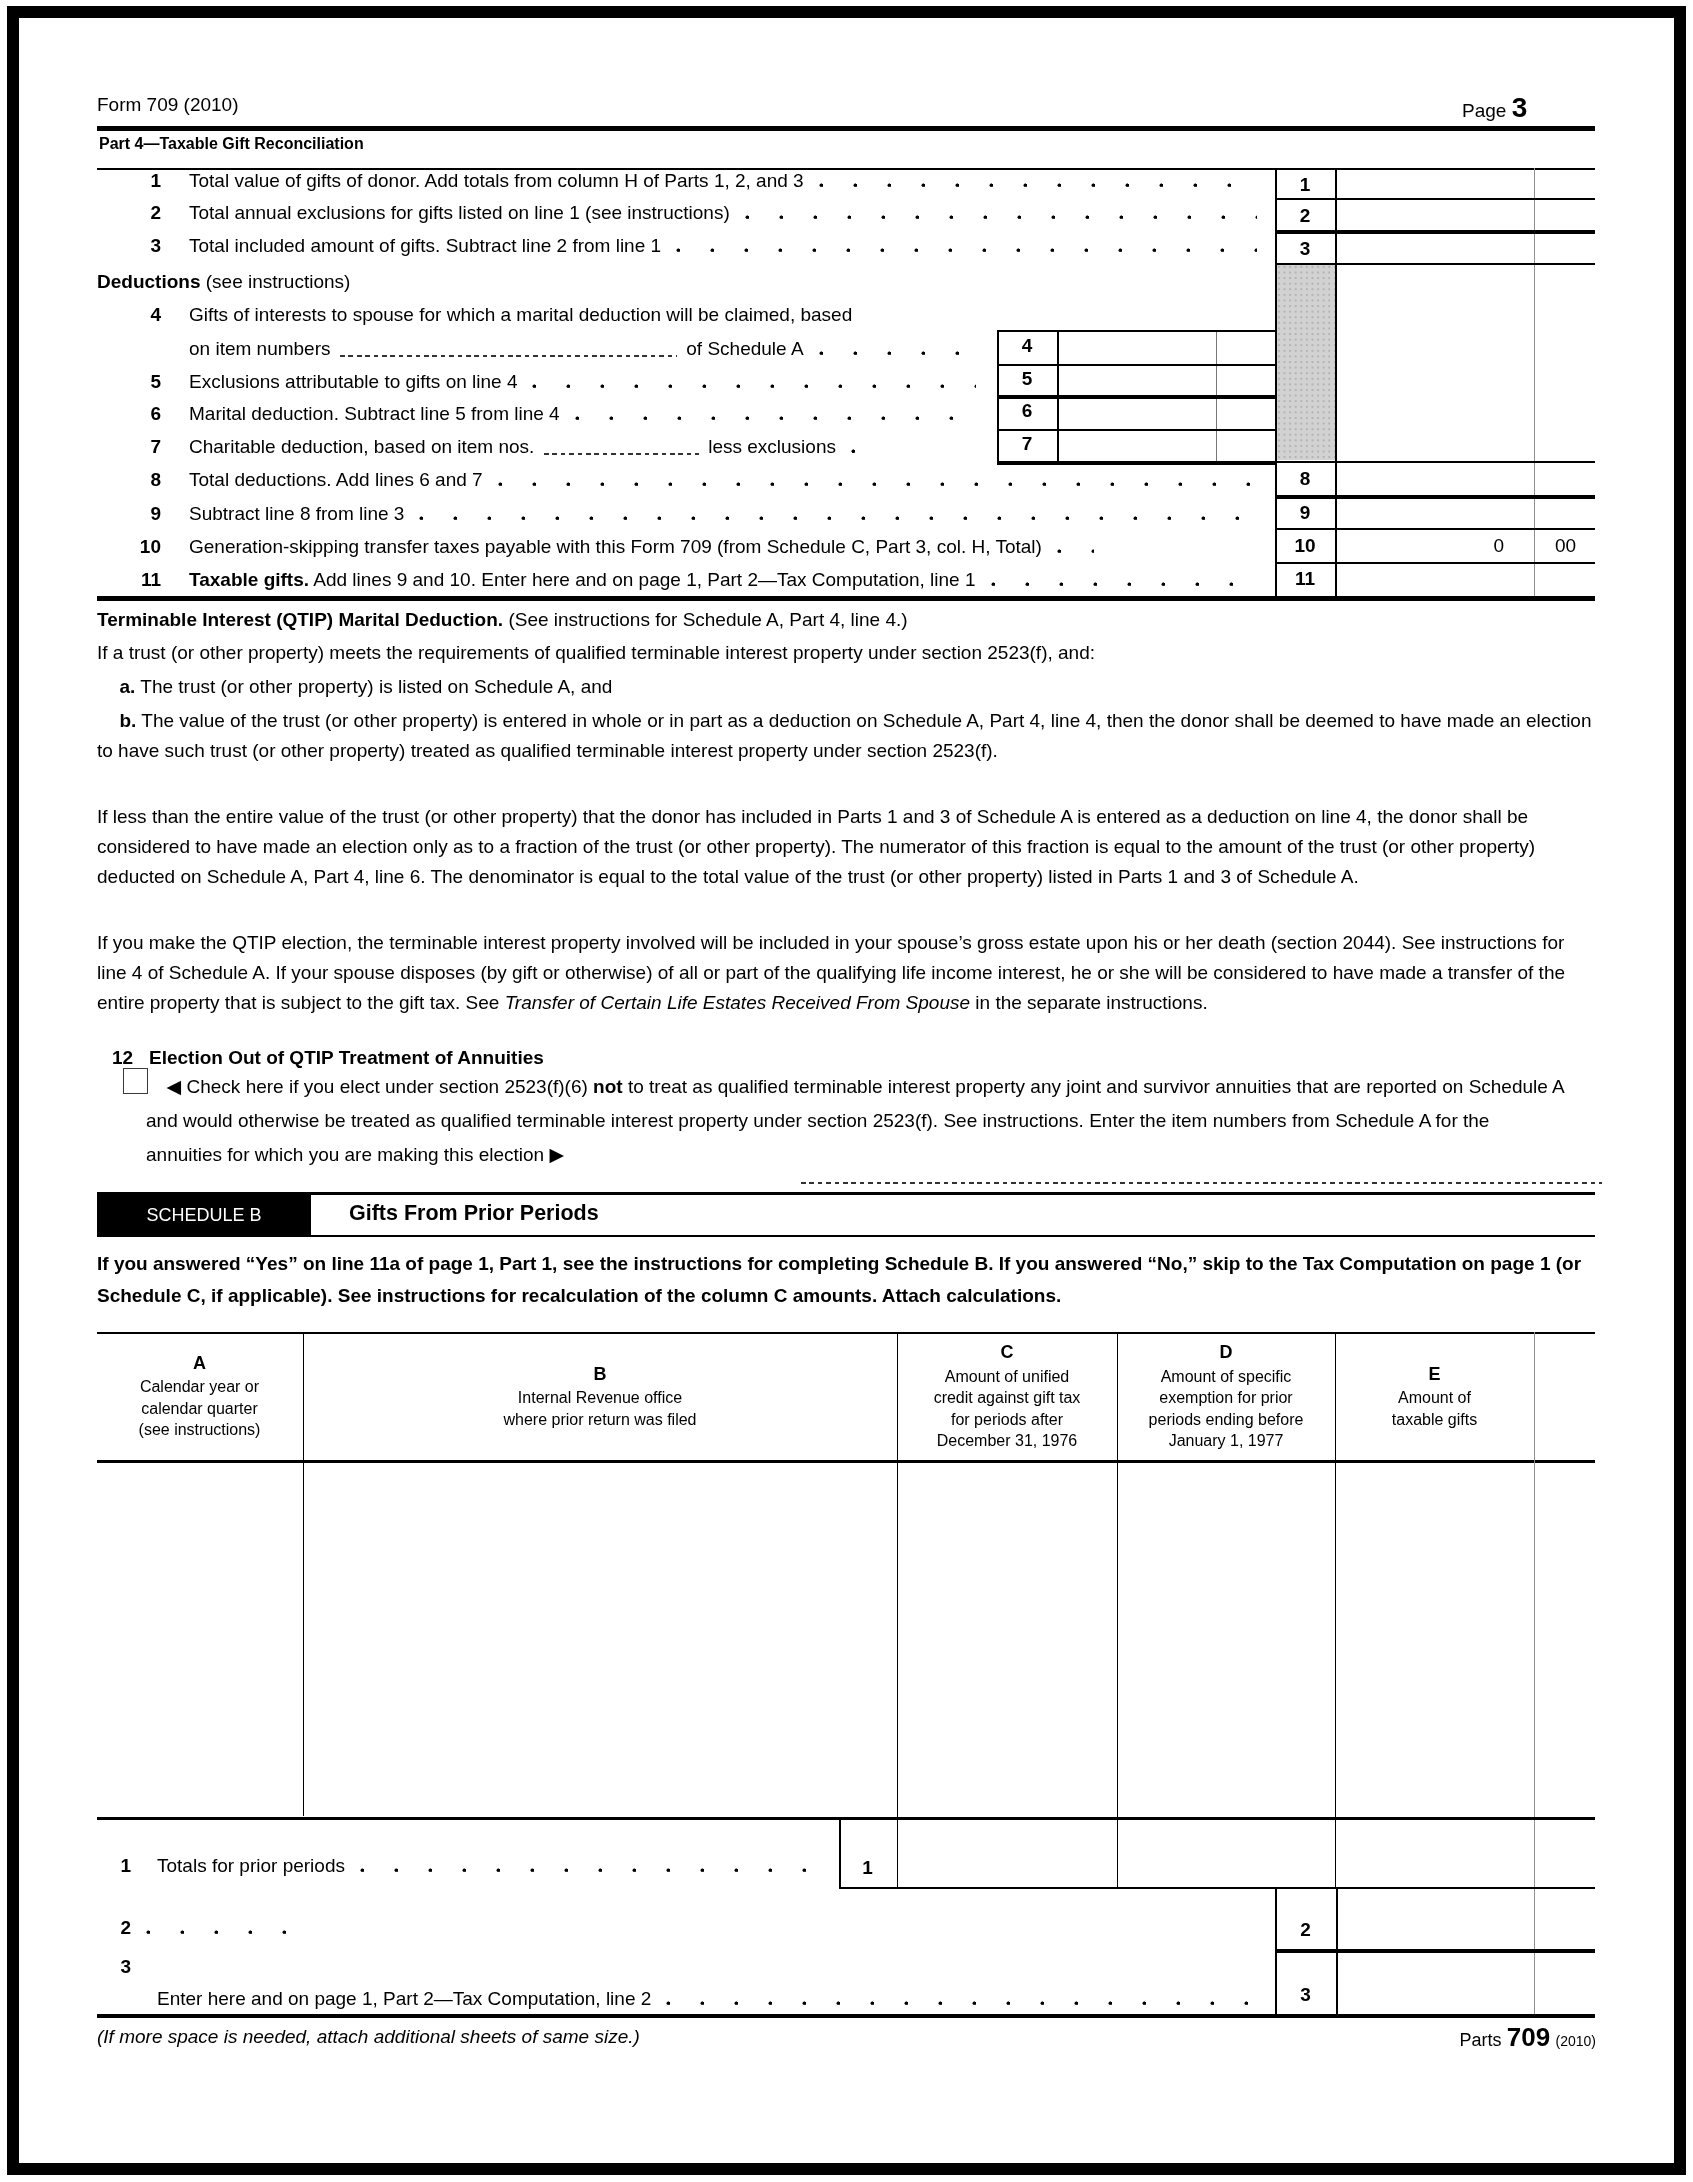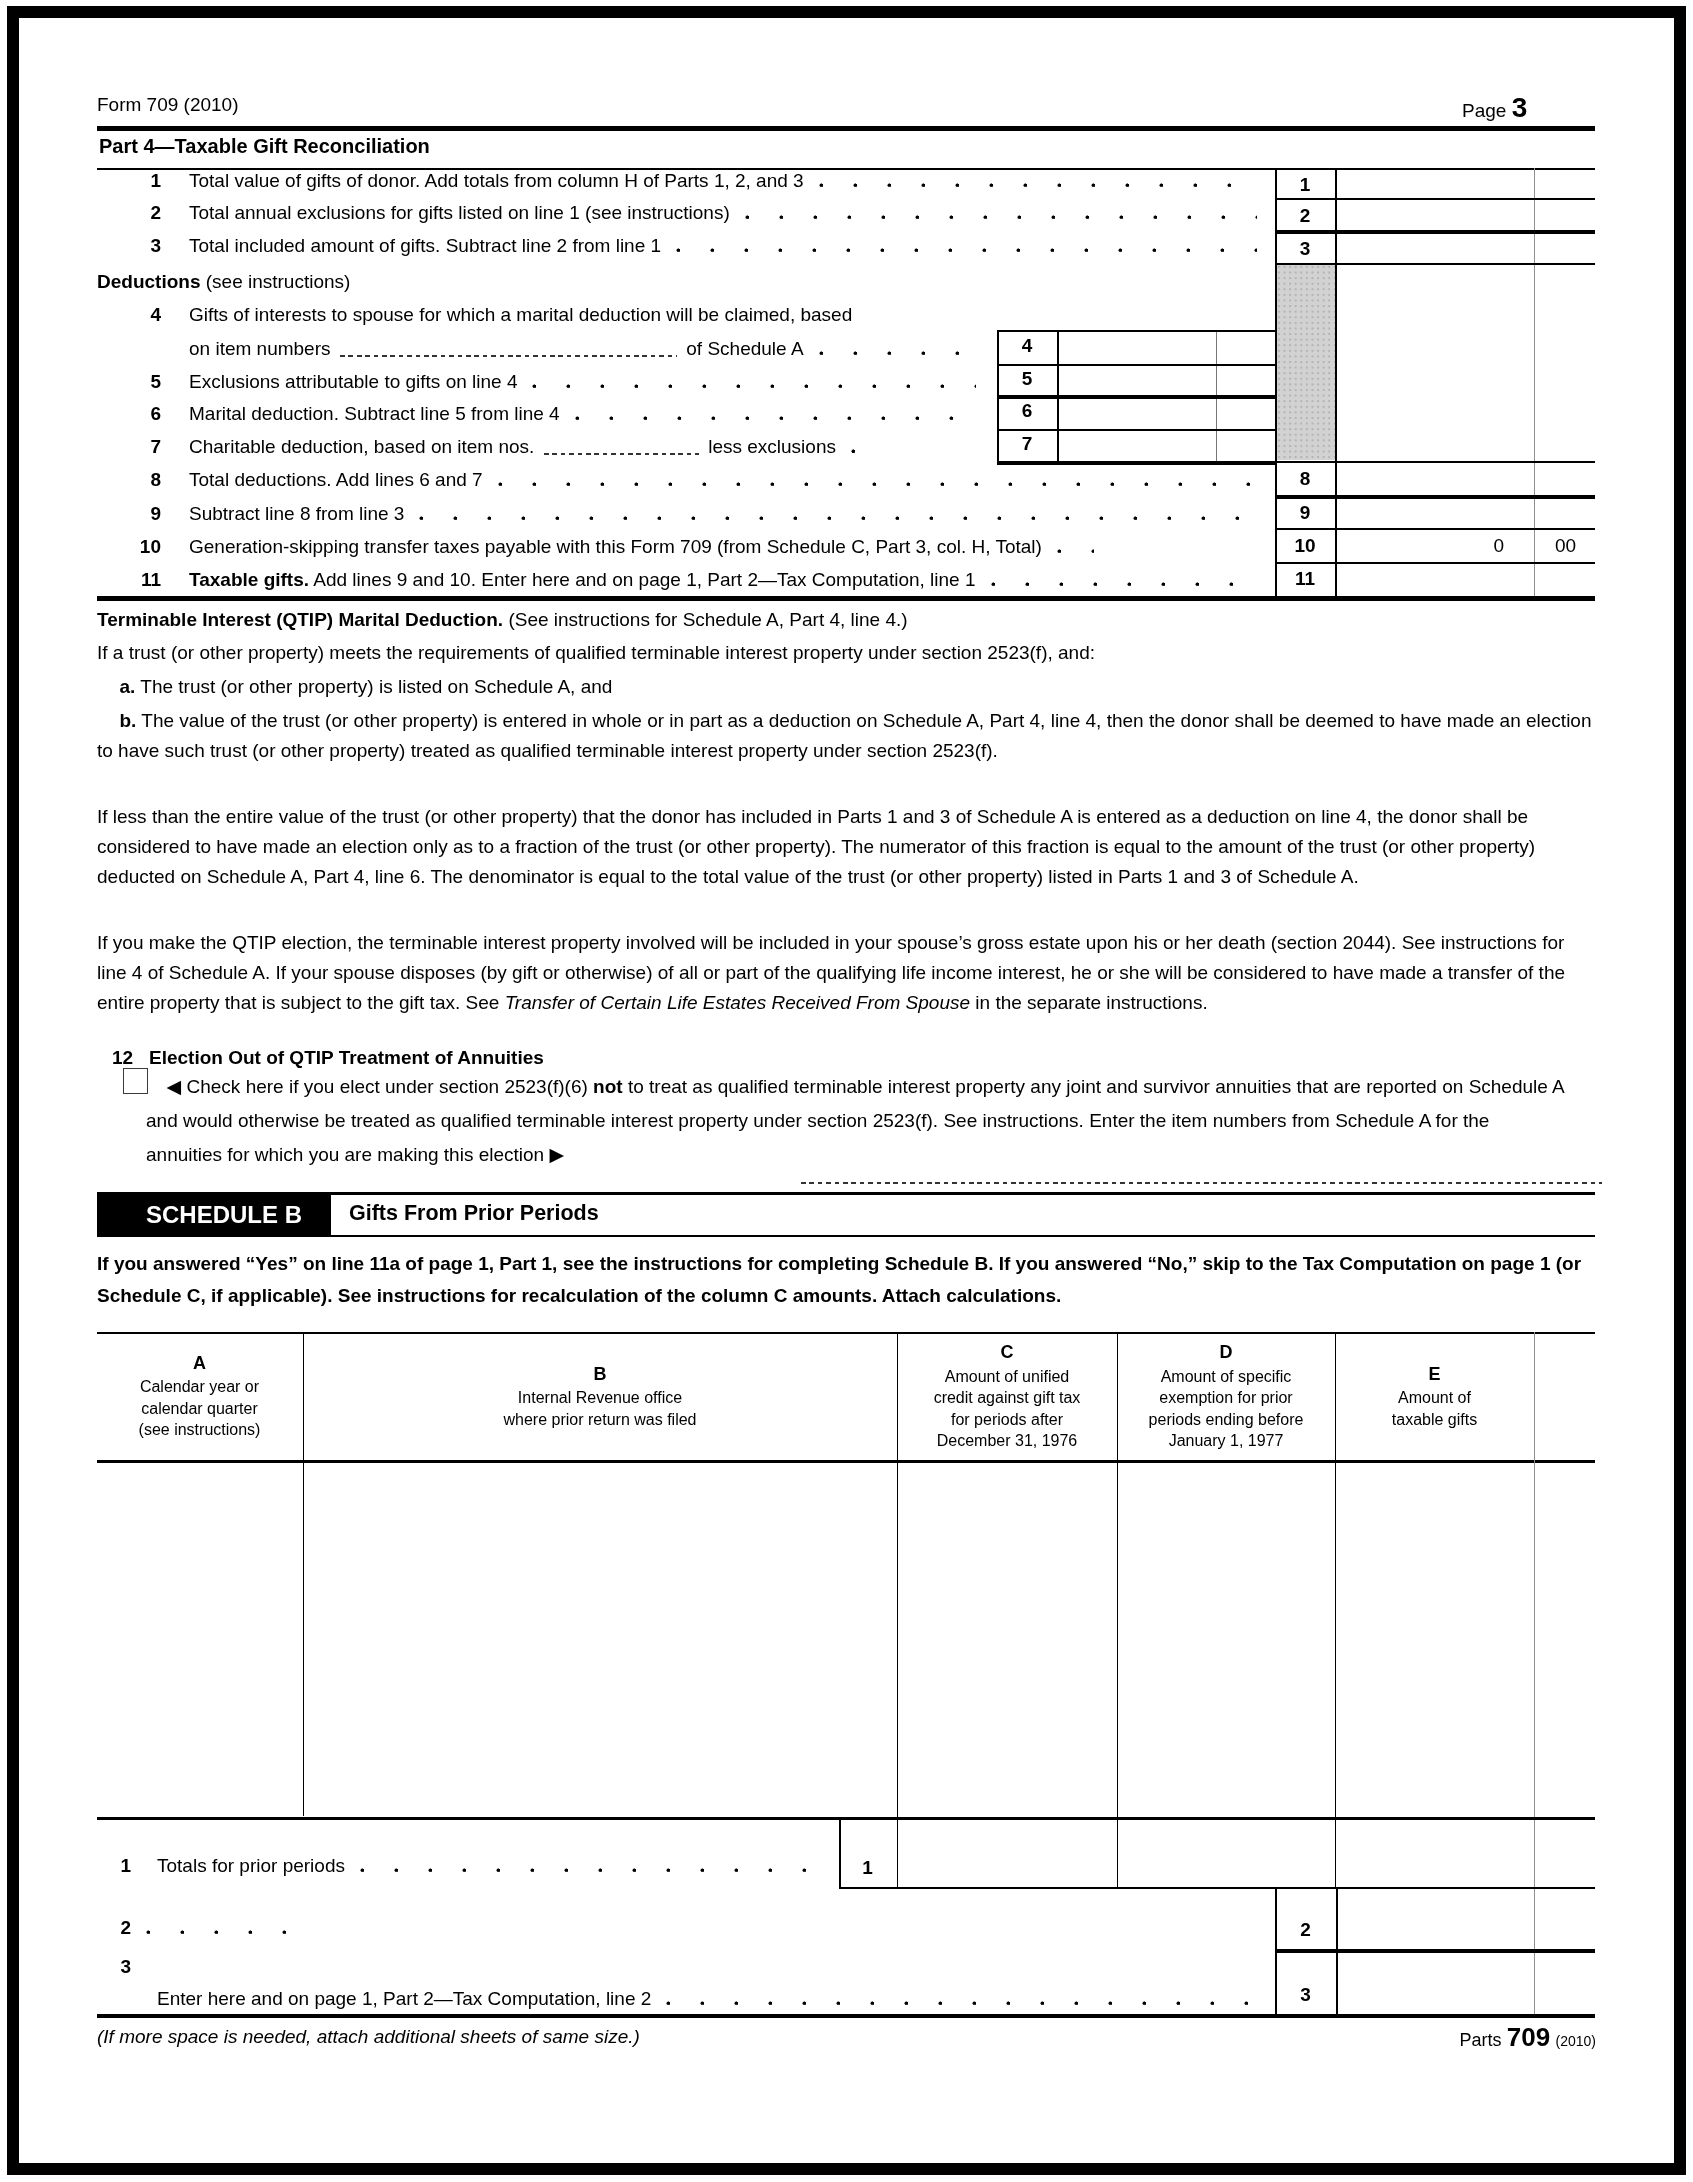--- a/index.html
+++ b/index.html
@@ -36,21 +36,21 @@
 </head>
 <body>
 
 <div class="page">
   <div class="frame"></div>
 
   <div class="t" style="left:97px;top:94px;">Form 709 (2010)</div>
   <div class="t" style="left:1462px;top:92px;width:134px;"><span>Page</span>&nbsp;<span class="b" style="font-size:28px;">3</span></div>
   <div class="h" style="left:97px;top:126px;width:1498px;height:4.7px;"></div>
 
-  <div class="t b" style="left:99px;top:135px;font-size:20px;">Part 4—Taxable Gift Reconciliation</div>
+  <div class="t b" style="left:99px;top:135px;font-size:16px;">Part 4—Taxable Gift Reconciliation</div>
   <div class="h" style="left:97px;top:168px;width:1498px;height:1.9px;"></div>
 
   <div class="row" style="left:97px;top:170px;width:1167px;">
     <span class="num">1</span>
     <span class="lbl">Total value of gifts of donor. Add totals from column H of Parts 1, 2, and 3</span>
     <span class="leader"></span>
   </div>
   <div class="row" style="left:97px;top:202px;width:1167px;">
     <span class="num">2</span>
     <span class="lbl">Total annual exclusions for gifts listed on line 1 (see instructions)</span>
@@ -154,21 +154,21 @@
   <div class="para" style="top:706px;text-indent:22.5px;"><span class="b">b.</span><span> The value of the trust (or other property) is entered in whole or in part as a deduction on Schedule A, Part 4, line 4, then the donor shall be deemed to have made an election to have such trust (or other property) treated as qualified terminable interest property under section 2523(f).</span></div>
   <div class="para" style="top:802px;">If less than the entire value of the trust (or other property) that the donor has included in Parts 1 and 3 of Schedule A is entered as a deduction on line 4, the donor shall be considered to have made an election only as to a fraction of the trust (or other property). The numerator of this fraction is equal to the amount of the trust (or other property) deducted on Schedule A, Part 4, line 6. The denominator is equal to the total value of the trust (or other property) listed in Parts 1 and 3 of Schedule A.</div>
   <div class="para" style="top:928px;"><span>If you make the QTIP election, the terminable interest property involved will be included in your spouse’s gross estate upon his or her death (section 2044). See instructions for line 4 of Schedule A. If your spouse disposes (by gift or otherwise) of all or part of the qualifying life income interest, he or she will be considered to have made a transfer of the entire property that is subject to the gift tax. See </span><i>Transfer of Certain Life Estates Received From Spouse</i><span> in the separate instructions.</span></div>
 
   <div class="t" style="left:112px;top:1047px;"><span class="b">12</span>&nbsp;&nbsp;&nbsp;<span class="b">Election Out of QTIP Treatment of Annuities</span></div>
   <div class="checkbox" style="left:123px;top:1068px;"></div>
   <div class="para" style="left:146px;top:1070px;width:1420px;line-height:34px;text-indent:20.6px;"><span>◀</span><span> Check here if you elect under section 2523(f)(6) </span><span class="b">not</span><span> to treat as qualified terminable interest property any joint and survivor annuities that are reported on Schedule A and would otherwise be treated as qualified terminable interest property under section 2523(f). See instructions. Enter the item numbers from Schedule A for the annuities for which you are making this election </span><span>▶</span></div>
   <div class="dashfill" style="position:absolute;left:792px;top:1182px;width:801px;height:1.9px;"></div>
 
   <div class="h" style="left:97px;top:1192px;width:1498px;height:2.8px;"></div>
-  <div style="position:absolute;left:97px;top:1195px;width:214px;height:40px;background:#000;color:#fff;display:flex;align-items:center;justify-content:center;font-weight:bold;font-size:24px;padding-left:20px;">SCHEDULE B</div>
+  <div style="position:absolute;left:97px;top:1195px;width:214px;height:40px;background:#000;color:#fff;display:flex;align-items:center;justify-content:center;font-weight:normal;font-size:18px;">SCHEDULE B</div>
   <div class="t b" style="left:349px;top:1201px;font-size:21.5px;">Gifts From Prior Periods</div>
   <div class="h" style="left:97px;top:1235px;width:1498px;height:1.9px;"></div>
 
   <div class="para b" style="top:1248px;line-height:32px;">If you answered “Yes” on line 11a of page 1, Part 1, see the instructions for completing Schedule B. If you answered “No,” skip to the Tax Computation on page 1 (or Schedule C, if applicable). See instructions for recalculation of the column C amounts. Attach calculations.</div>
 
   <div class="h" style="left:97px;top:1332px;width:1498px;height:1.9px;"></div>
   <div class="hdr" style="left:97px;width:205px;">
     <span class="letter">A</span>
     <span>Calendar year or</span>
     <span>calendar quarter</span>

